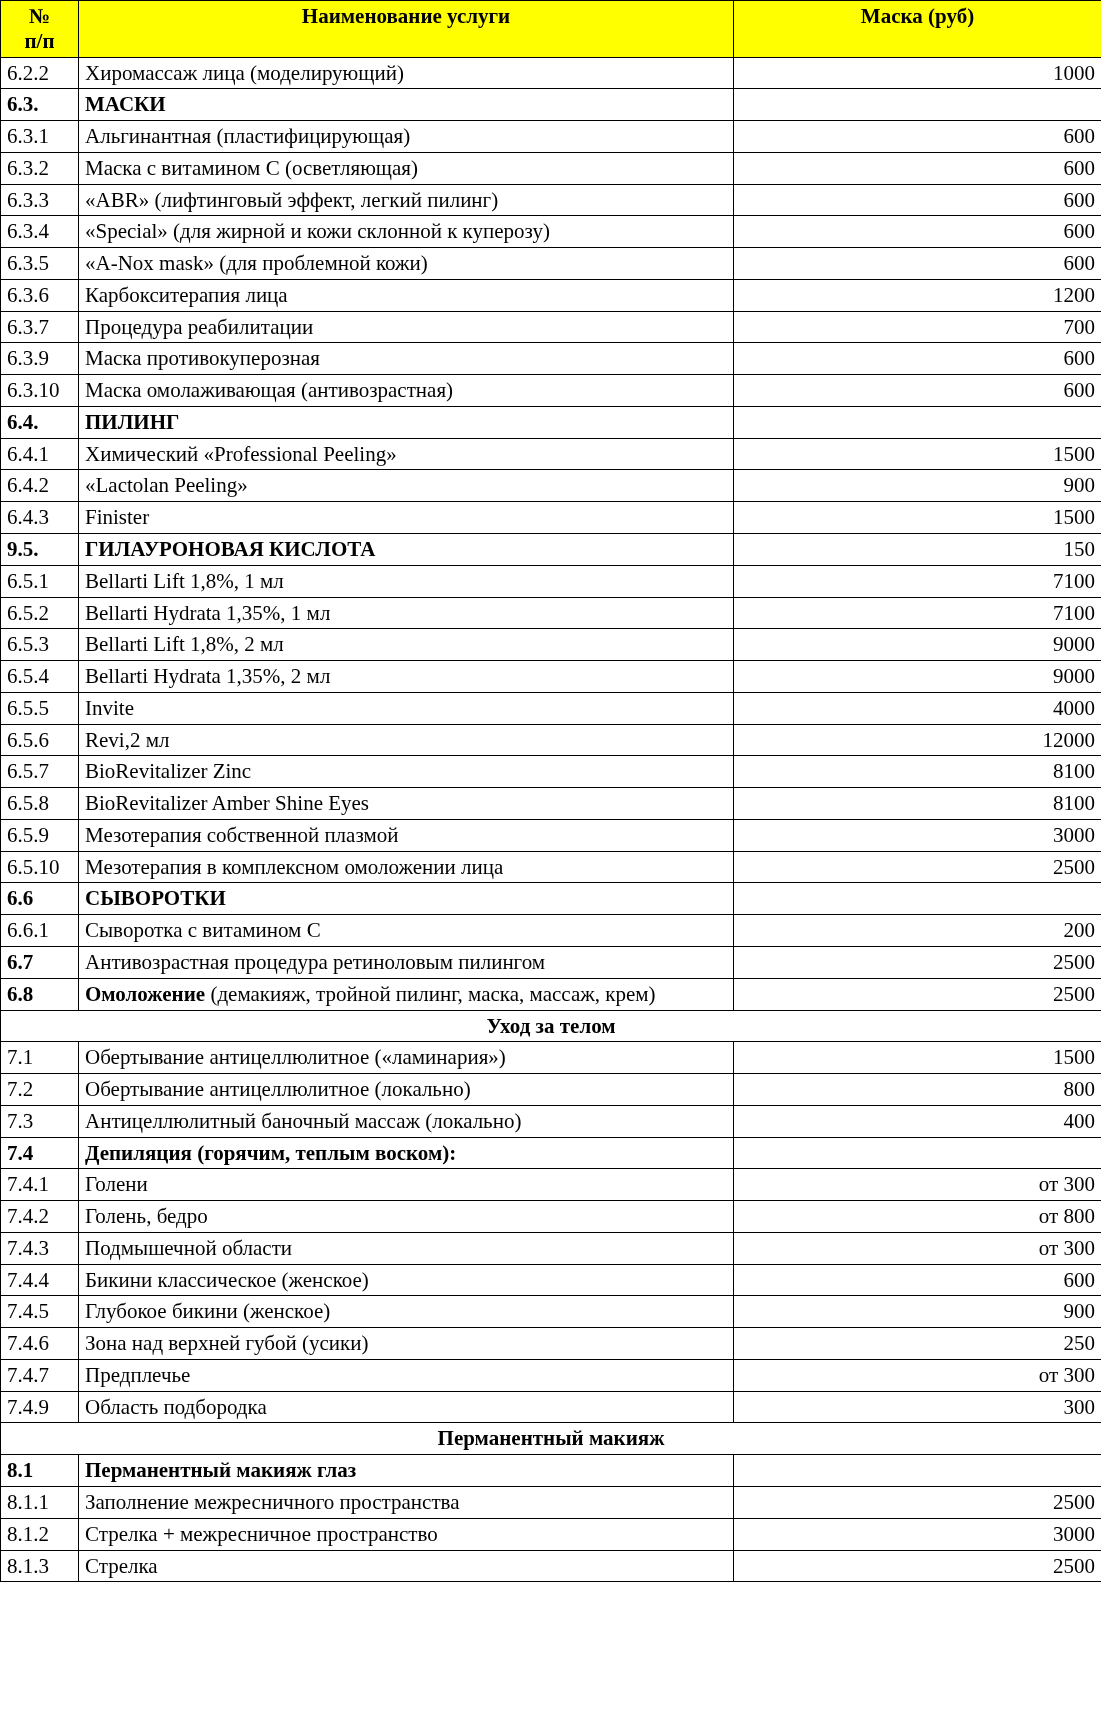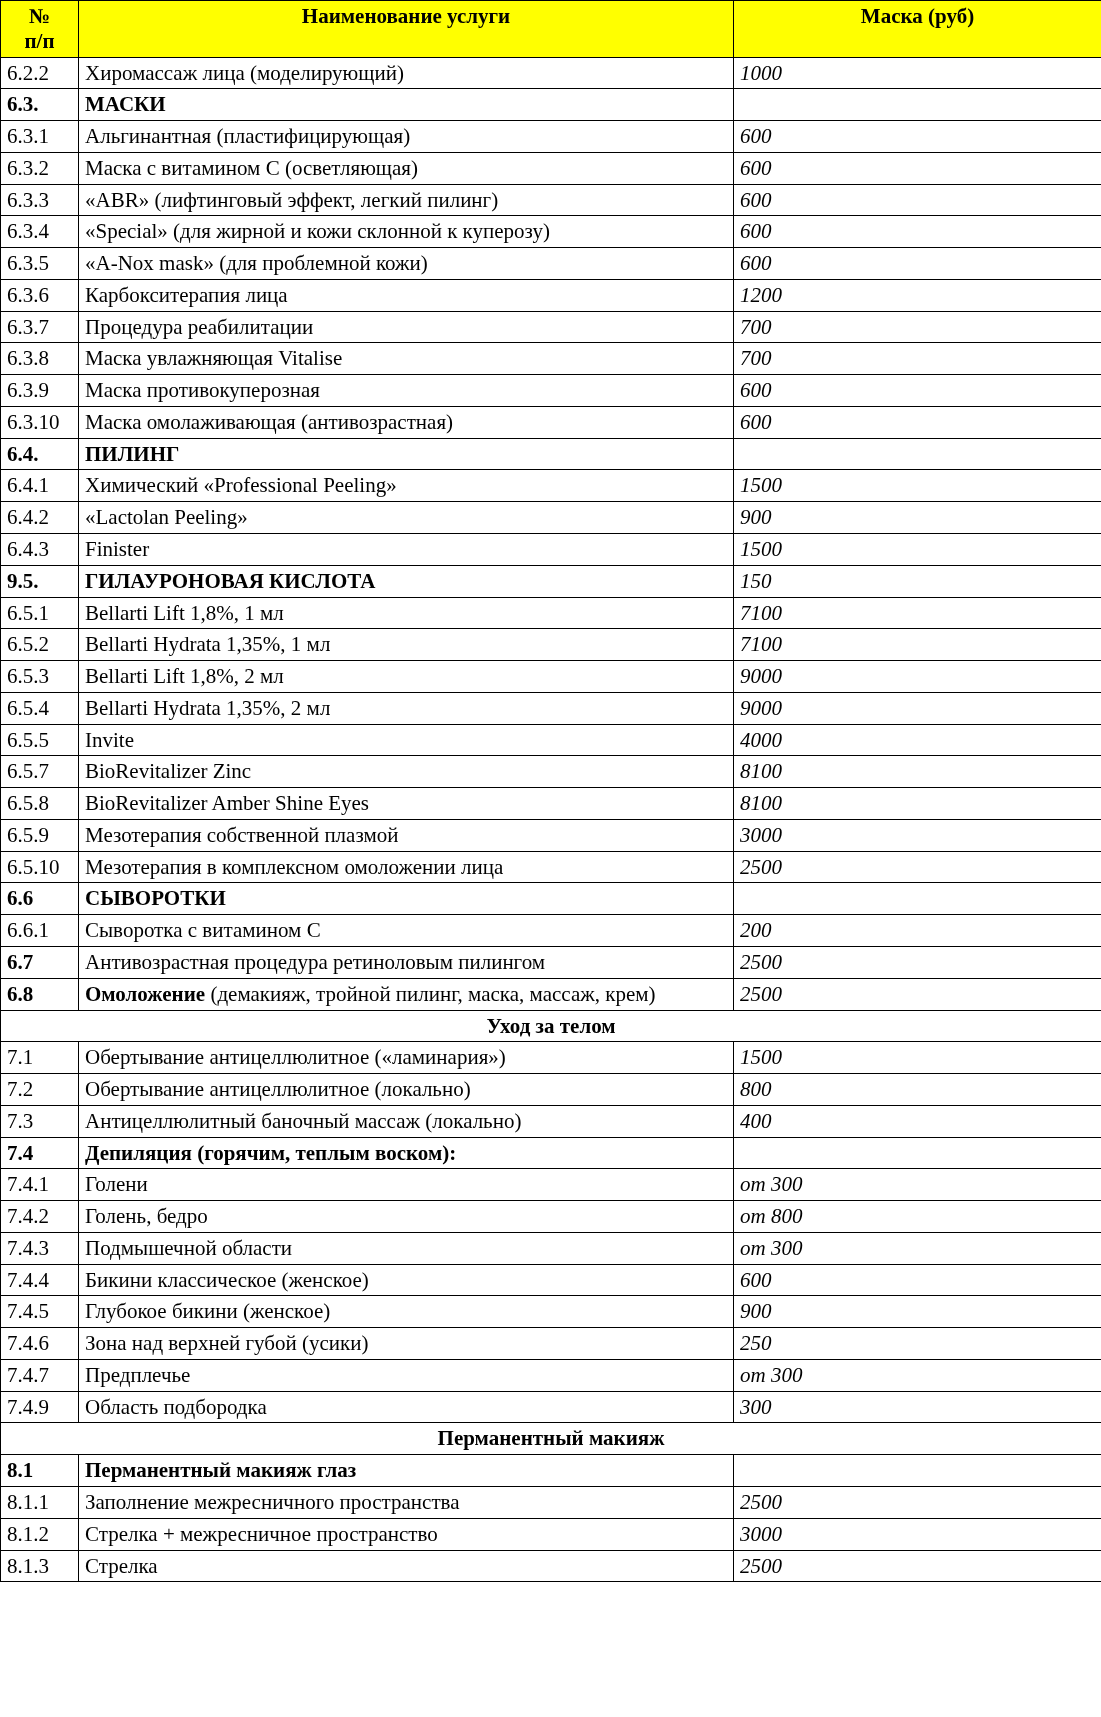--- a/index.html
+++ b/index.html
@@ -43,22 +43,21 @@
   }
   td.cell-num {
     text-align: left;
     white-space: nowrap;
     font-family: Liberation Serif, serif;
   }
   td.cell-name {
     text-align: left;
   }
   td.cell-price {
-    text-align: left;
-    font-style: italic;
+    text-align: right;
   }
   tr.section-row td.cell-num,
   tr.section-row td.cell-name {
     font-weight: bold;
     margin-left: 36px;
   }
   tr.group-row td {
     text-align: center;
     font-weight: bold;
   }
@@ -123,25 +122,20 @@
         <td class="cell-num">6.3.6</td>
         <td class="cell-name">Карбокситерапия лица</td>
         <td class="cell-price">1200</td>
       </tr>
       <tr class="item-row">
         <td class="cell-num">6.3.7</td>
         <td class="cell-name">Процедура реабилитации</td>
         <td class="cell-price">700</td>
       </tr>
       <tr class="item-row">
-        <td class="cell-num">6.3.8</td>
-        <td class="cell-name">Маска увлажняющая Vitalise</td>
-        <td class="cell-price">700</td>
-      </tr>
-      <tr class="item-row">
         <td class="cell-num">6.3.9</td>
         <td class="cell-name">Маска противокуперозная</td>
         <td class="cell-price">600</td>
       </tr>
       <tr class="item-row">
         <td class="cell-num">6.3.10</td>
         <td class="cell-name">Маска омолаживающая (антивозрастная)</td>
         <td class="cell-price">600</td>
       </tr>
       <tr class="section-row">
@@ -186,20 +180,25 @@
       </tr>
       <tr class="item-row">
         <td class="cell-num">6.5.4</td>
         <td class="cell-name">Bellarti Hydrata 1,35%, 2 мл</td>
         <td class="cell-price">9000</td>
       </tr>
       <tr class="item-row">
         <td class="cell-num">6.5.5</td>
         <td class="cell-name">Invite</td>
         <td class="cell-price">4000</td>
+      </tr>
+      <tr class="item-row">
+        <td class="cell-num">6.5.6</td>
+        <td class="cell-name">Revi,2 мл</td>
+        <td class="cell-price">12000</td>
       </tr>
       <tr class="item-row">
         <td class="cell-num">6.5.7</td>
         <td class="cell-name">BioRevitalizer Zinc</td>
         <td class="cell-price">8100</td>
       </tr>
       <tr class="item-row">
         <td class="cell-num">6.5.8</td>
         <td class="cell-name">BioRevitalizer Amber Shine Eyes</td>
         <td class="cell-price">8100</td>

